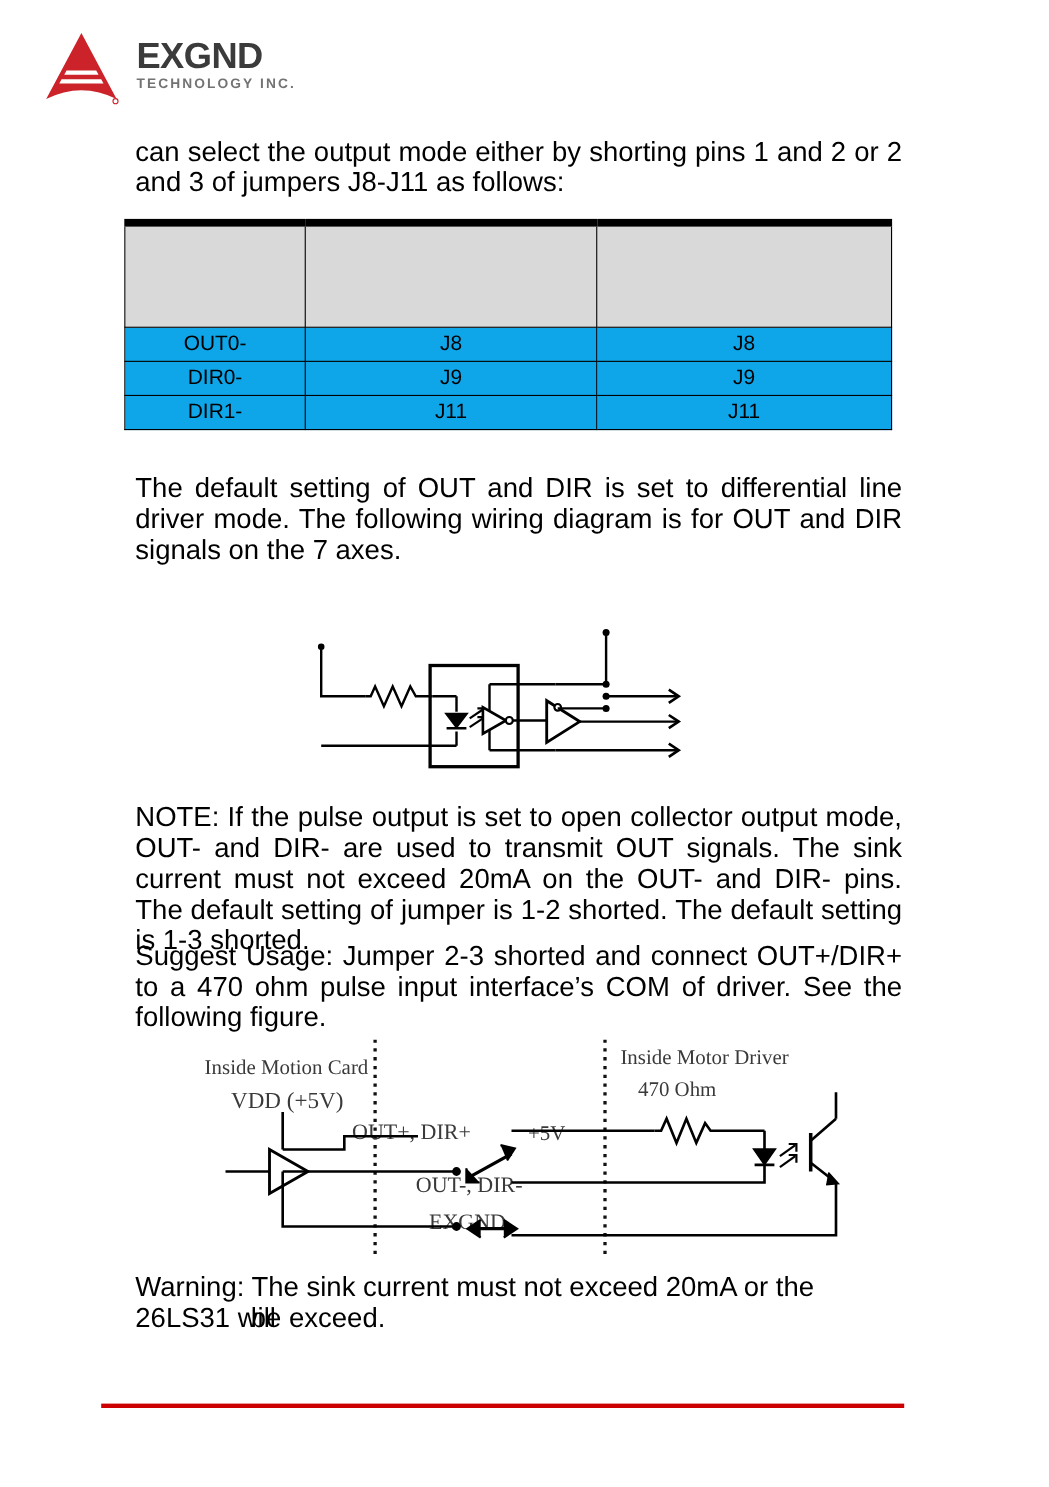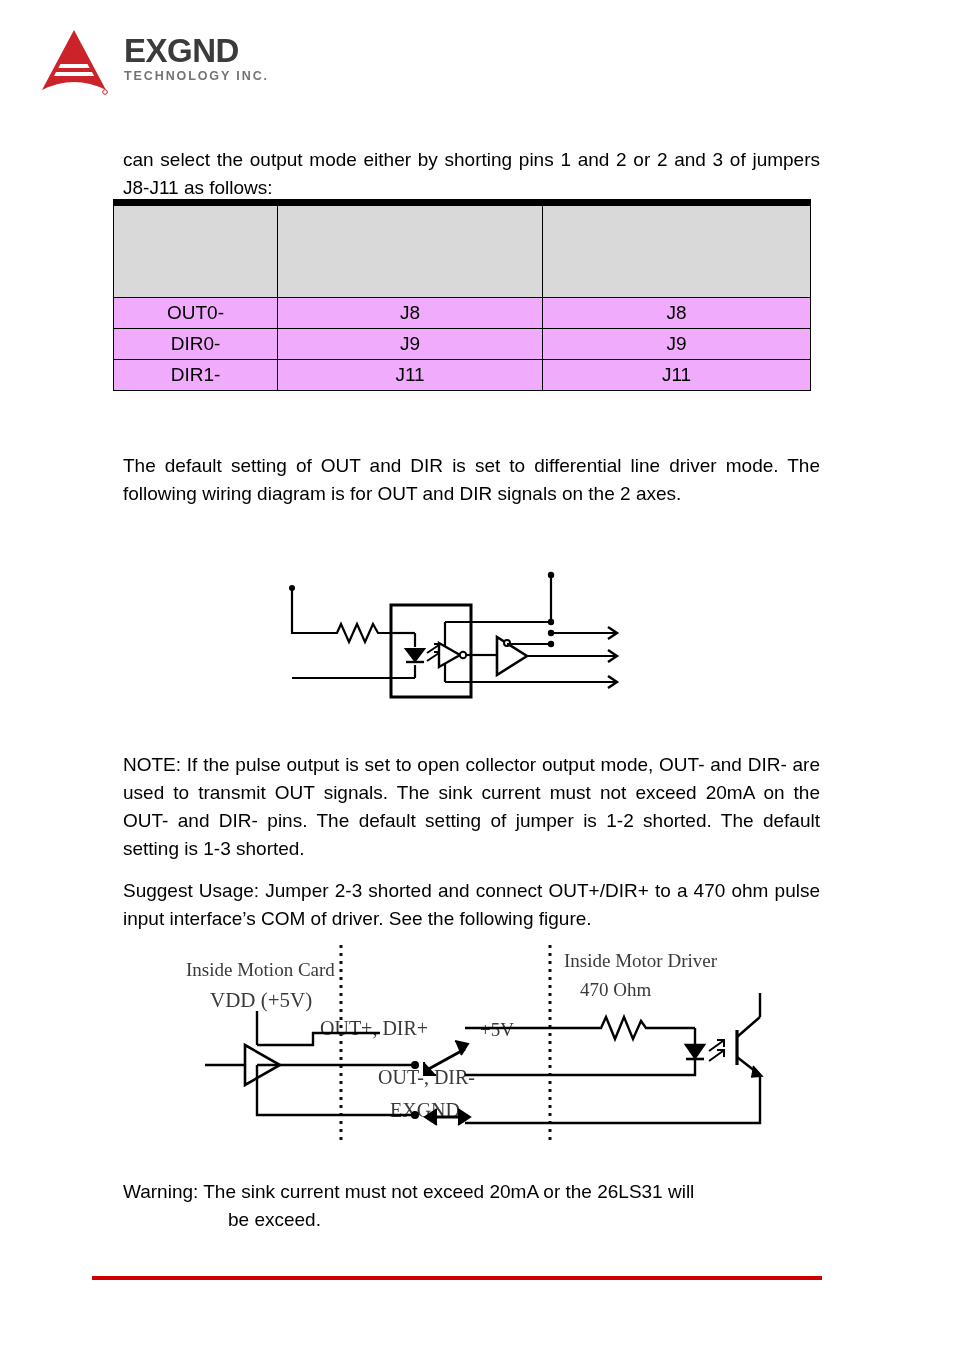--- a/index.html
+++ b/index.html
@@ -47,25 +47,24 @@
     color: #737373;
     line-height: 16px;
     white-space: nowrap;
   }
 
   
   .para {
     position: absolute;
     left: 123px;
     width: 697px;
-    font-size: 19px;
+    font-size: 25px;
     line-height: 28px;
     text-align: justify;
     color: #000;
-    margin-top: 22px;
   }
   .para.nojustify { text-align: left; }
 
   
   #jumper-table {
     position: absolute;
     left: 113px; top: 199px;
     width: 697px;
     border-collapse: collapse;
     table-layout: fixed;
@@ -77,21 +76,21 @@
     text-align: center;
     height: 31px;
     padding: 0;
     color: #000;
   }
   #jumper-table thead th {
     background: #d9d9d9;
     height: 95px;
     border-top: 7px solid #000;
   }
-  #jumper-table tbody td { background: #f0abfc; }
+  #jumper-table tbody td { background: #0ea5e9; }
   .col-a { width: 164px; }
   .col-b { width: 265px; }
   .col-c { width: 268px; }
 
   
   .figure { position: absolute; }
 
   
   #footer-rule {
     position: absolute;
@@ -145,21 +144,21 @@
       <td>J9</td>
     </tr>
     <tr>
       <td>DIR1-</td>
       <td>J11</td>
       <td>J11</td>
     </tr>
   </tbody>
 </table>
 
-<div class="para" style="top:430px;">The default setting of OUT and DIR is set to differential line driver mode. The following wiring diagram is for OUT and DIR signals on the 2 axes.</div>
+<div class="para" style="top:430px;">The default setting of OUT and DIR is set to differential line driver mode. The following wiring diagram is for OUT and DIR signals on the 7 axes.</div>
 
 <div class="figure" style="left:275px; top:565px; width:365px; height:145px;">
   <svg width="365" height="145" viewBox="0 0 365 145">
     <g stroke="#000" fill="none" stroke-width="2.2">
 
       <circle cx="17" cy="23" r="3" fill="#000" stroke="none"></circle>
       <path d="M17 23 L17 68 L57 68"></path>
 
       <path d="M57 68 L62 68 L66 59 L74 77 L82 59 L90 77 L98 59 L103 68 L118 68"></path>
 

